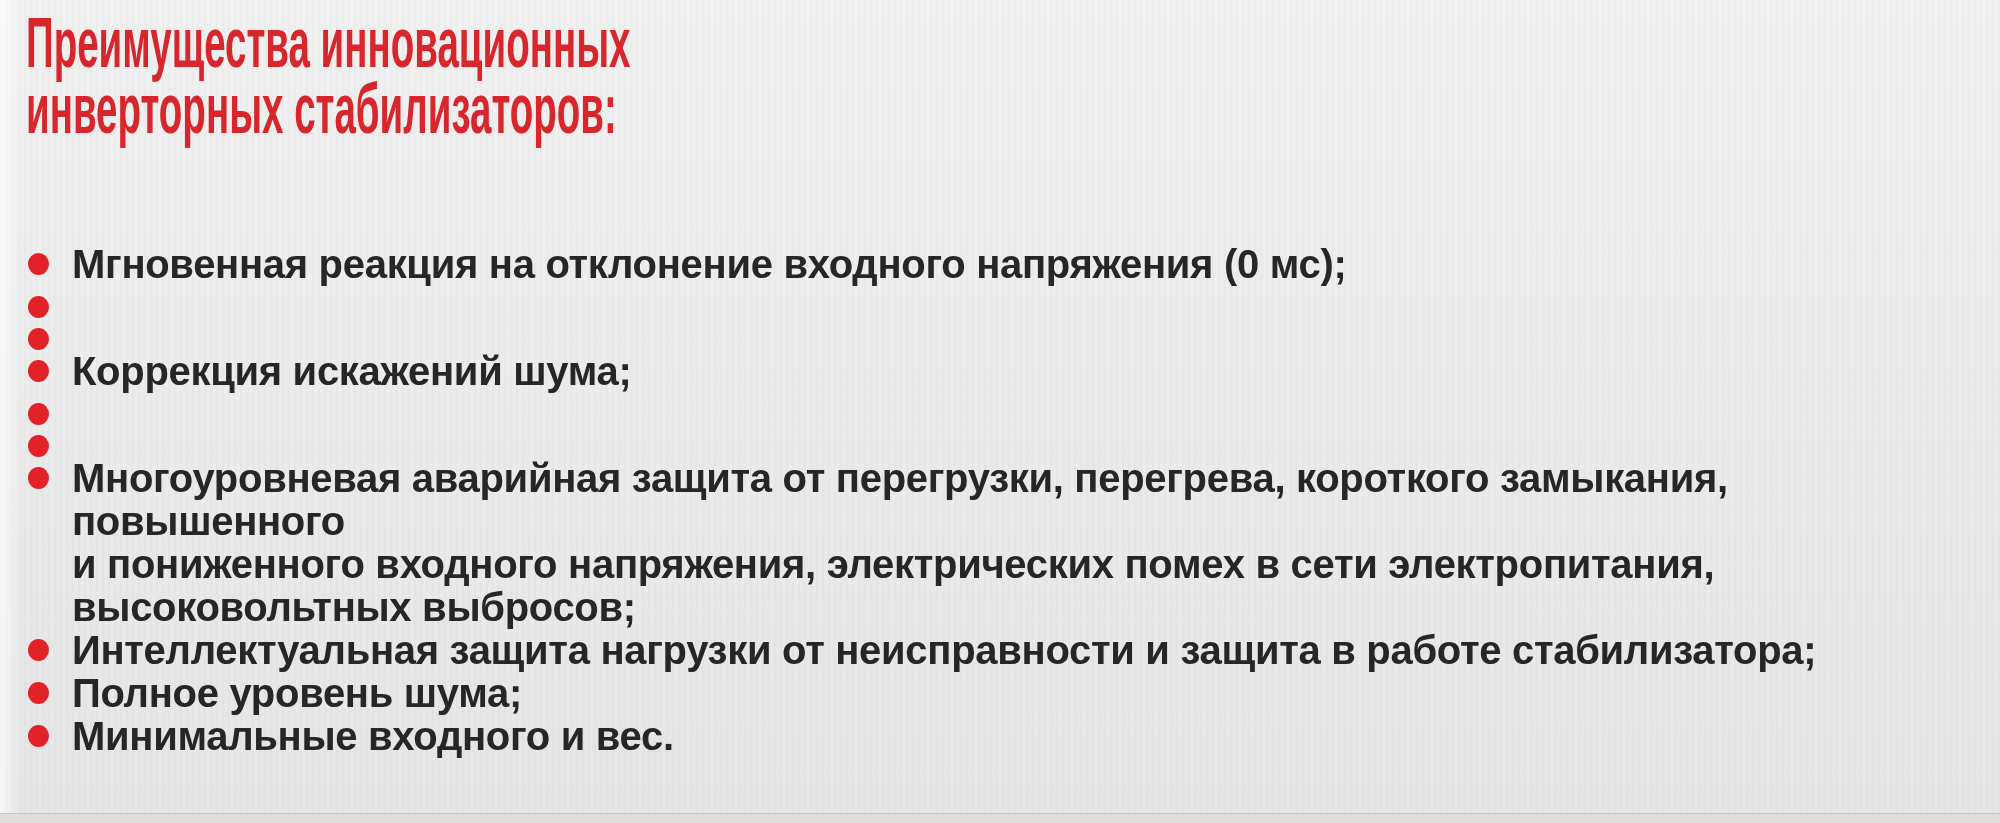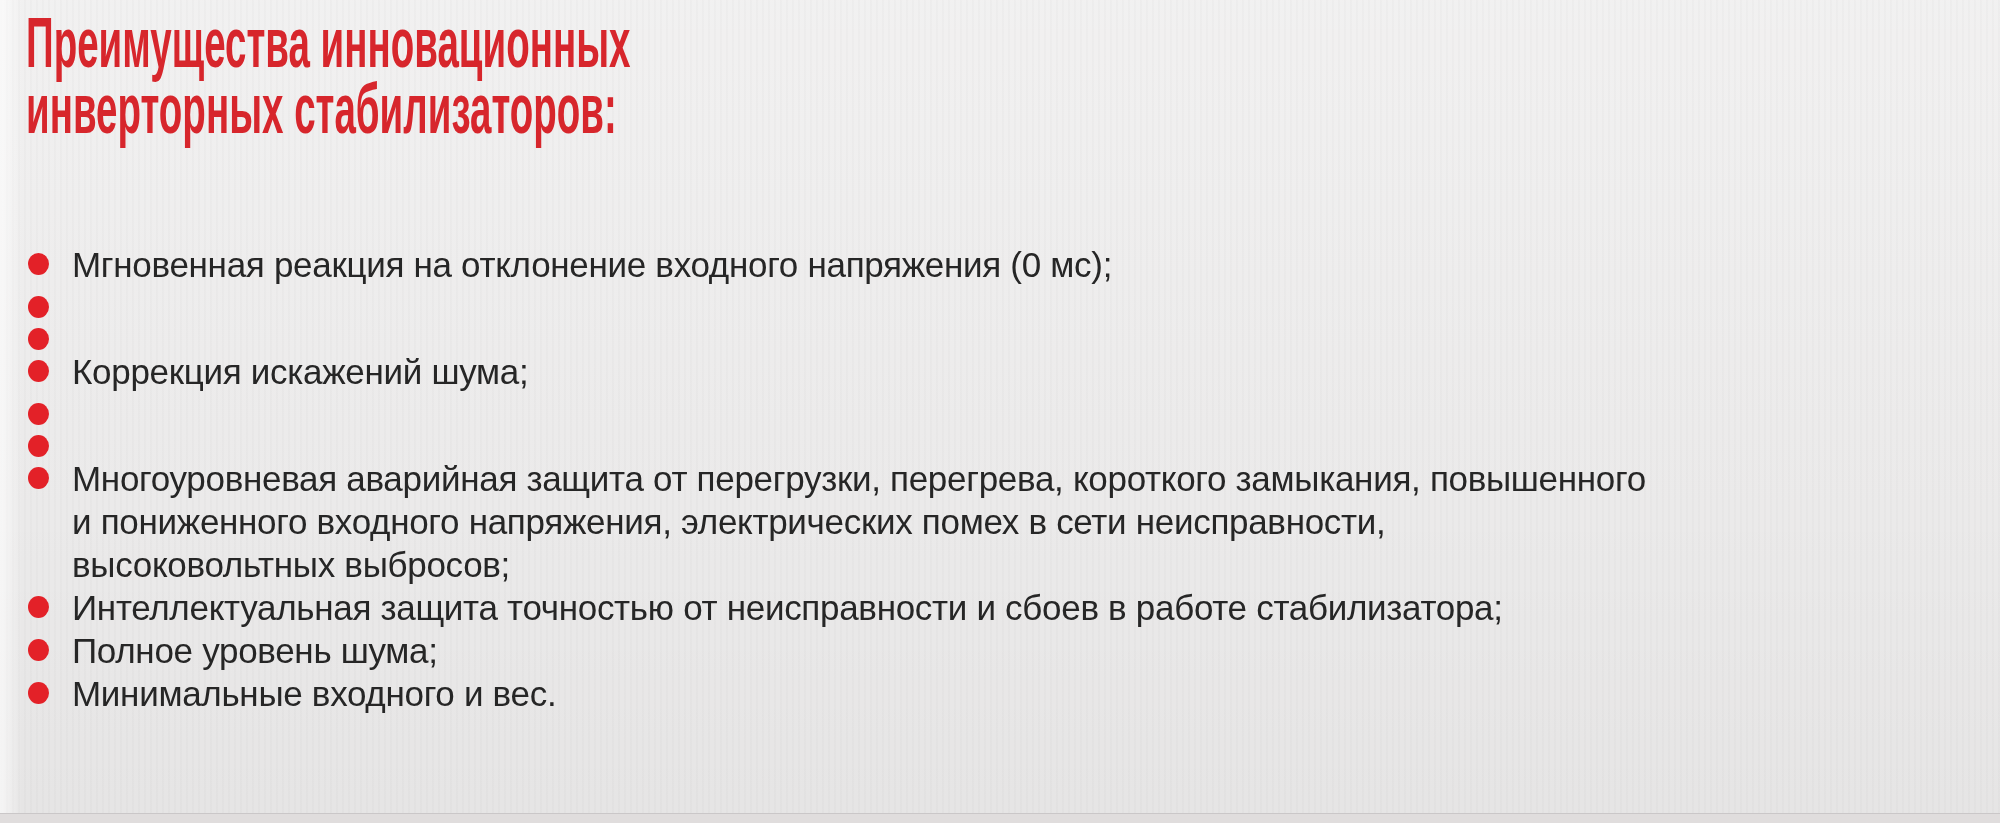--- a/index.html
+++ b/index.html
@@ -64,22 +64,22 @@
   .bullet-dot {
     flex: none;
     width: 21px;
     height: 22px;
     border-radius: 50%;
     background: var(--bullet-red, #e32128);
     margin-top: 10px;
     margin-right: 23px;
   }
   .item-text {
-    font-size: 35px;
-    font-weight: normal;
+    font-size: 40px;
+    font-weight: bold;
     line-height: 43px;
     letter-spacing: -0.3px;
     color: var(--text-color, #262626);
     white-space: pre-line;
   }
 </style>
 </head>
 <body>
 
 <div class="photo-texture"></div>
@@ -104,26 +104,26 @@
   </li>
   <li>
     <span class="bullet-dot"></span>
   </li>
   <li>
     <span class="bullet-dot"></span>
   </li>
   <li>
     <span class="bullet-dot"></span>
     <span class="item-text">Многоуровневая аварийная защита от перегрузки, перегрева, короткого замыкания, повышенного
-и пониженного входного напряжения, электрических помех в сети неисправности,
+и пониженного входного напряжения, электрических помех в сети электропитания,
 высоковольтных выбросов;</span>
   </li>
   <li>
     <span class="bullet-dot"></span>
-    <span class="item-text">Интеллектуальная защита точностью от неисправности и сбоев в работе стабилизатора;</span>
+    <span class="item-text">Интеллектуальная защита нагрузки от неисправности и защита в работе стабилизатора;</span>
   </li>
   <li>
     <span class="bullet-dot"></span>
     <span class="item-text">Полное уровень шума;</span>
   </li>
   <li>
     <span class="bullet-dot"></span>
     <span class="item-text">Минимальные входного и вес.</span>
   </li>
 </ul>

